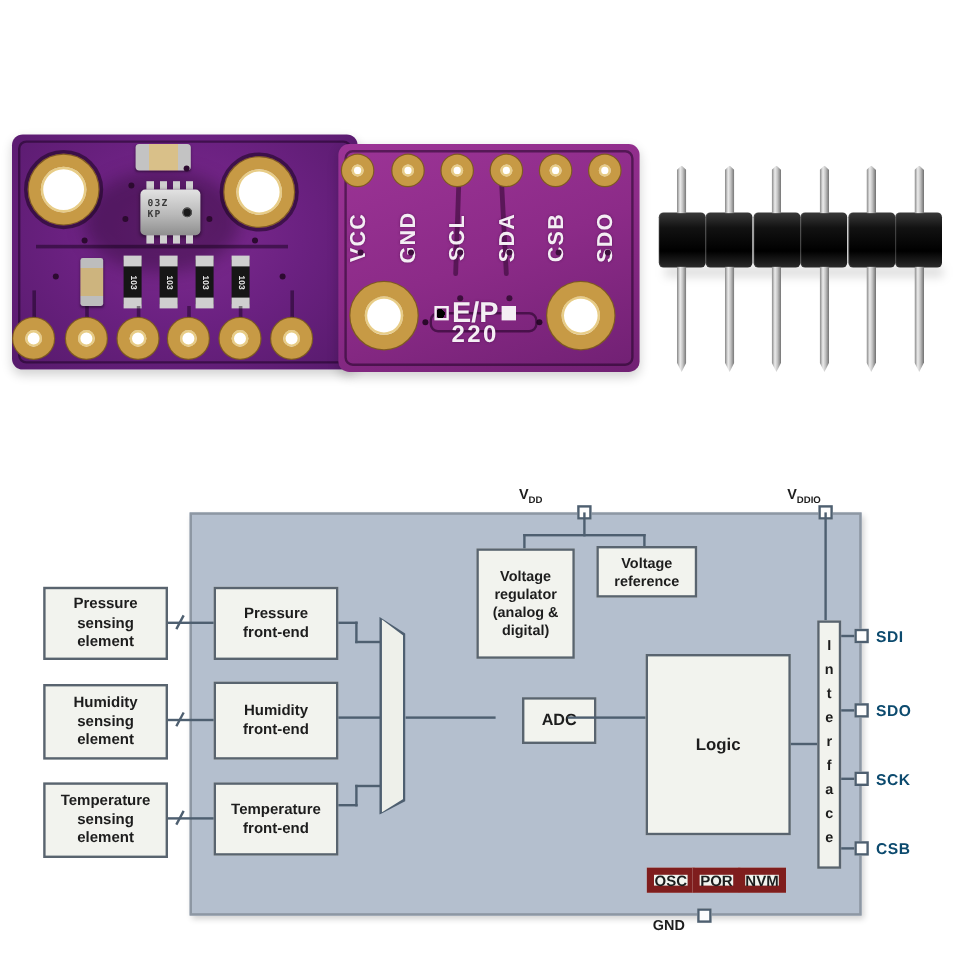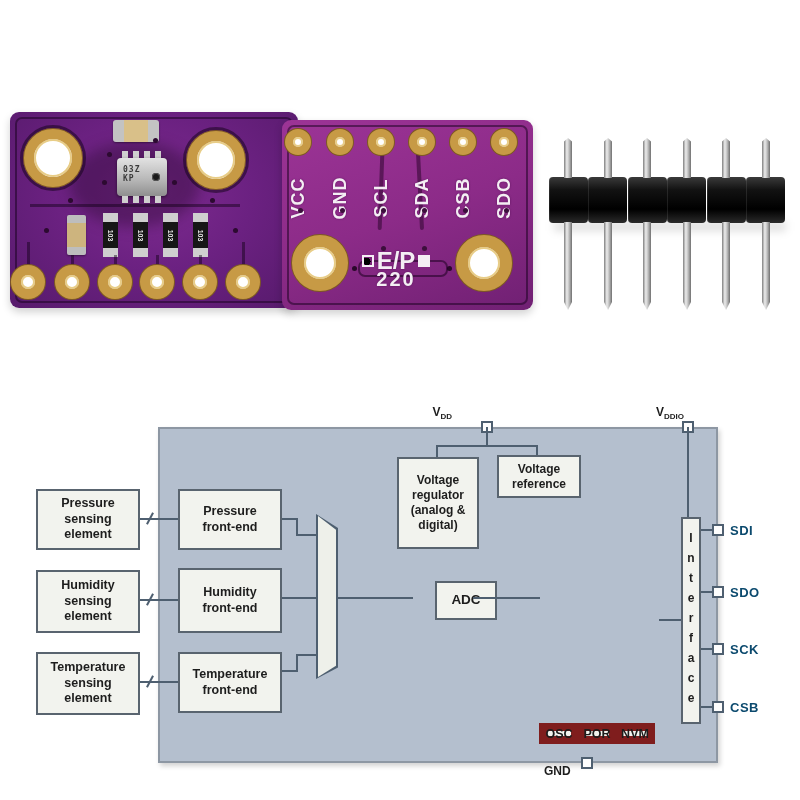--- a/index.html
+++ b/index.html
@@ -74,21 +74,21 @@
   .pad{position:absolute;width:12px;height:12px;box-sizing:border-box;background:#fdfdfd;border:2px solid #4e5f70;}
   .supply{position:absolute;font:600 12px "Liberation Sans",sans-serif;color:#1d1d1d;}
   .supply sub{font-size:8px;font-weight:600;}
   .pinname{position:absolute;font:700 13px "Liberation Sans",sans-serif;color:#0c4a6e;letter-spacing:.5px;}
   .mux-outer{position:absolute;left:316px;top:514px;width:22px;height:165px;background:#4e5f70;
     clip-path:polygon(0 0,100% 8.5%,100% 93%,0 100%);}
   .mux-inner{position:absolute;inset:2px;background:#eef0ea;clip-path:polygon(0 0,100% 8.5%,100% 93%,0 100%);}
   .iface-text{writing-mode:vertical-lr;text-orientation:upright;letter-spacing:6px;
     font:600 12px "Liberation Sans",sans-serif;color:#1d1d1d;}
   .cells{position:absolute;left:539px;top:723px;display:flex;}
-  .cell{box-sizing:border-box;width:40px;height:21px;background:#f2f3ee;border:8px solid #7f1d1d;
+  .cell{box-sizing:border-box;width:40px;height:21px;background:#f2f3ee;border:6px solid #7f1d1d;
     margin-left:-2px;display:flex;align-items:center;justify-content:center;
     font:600 12.5px "Liberation Sans",sans-serif;color:#1d1d1d;}
   .cell:first-child{margin-left:0;}
 </style>
 </head>
 <body>
 
 <div class="stage">
 
   <div class="board board-back">
@@ -236,20 +236,21 @@
   <div class="vline" style="left:296px;top:654px;height:18px;"></div>
   <div class="hline" style="left:296px;top:654px;width:22px;"></div>
 
   <div class="mux-outer">
       <div class="mux-inner"></div>
     </div>
 
   <div class="hline" style="left:338px;top:597px;width:75px;"></div>
   <div class="dbox" style="left:411px;top:581px;width:62px;height:39px;font-size:13.5px;margin-left:24px;">ADC</div>
   <div class="hline" style="left:473px;top:597px;width:67px;"></div>
+  <div class="dbox" style="left:538px;top:545px;width:121px;height:151px;font-size:14px;">Logic</div>
   <div class="hline" style="left:659px;top:619px;width:24px;"></div>
   <div class="dbox" style="left:681px;top:517px;width:20px;height:207px;padding:0;">
     <span class="iface-text">Interface</span>
   </div>
 
   <div class="hline" style="left:701px;top:529px;width:12px;"></div>
   <div class="pad" style="left:712px;top:524px;"></div>
   <div class="pinname" style="left:730px;top:523px;">SDI</div>
   <div class="hline" style="left:701px;top:591px;width:12px;"></div>
   <div class="pad" style="left:712px;top:586px;"></div>

